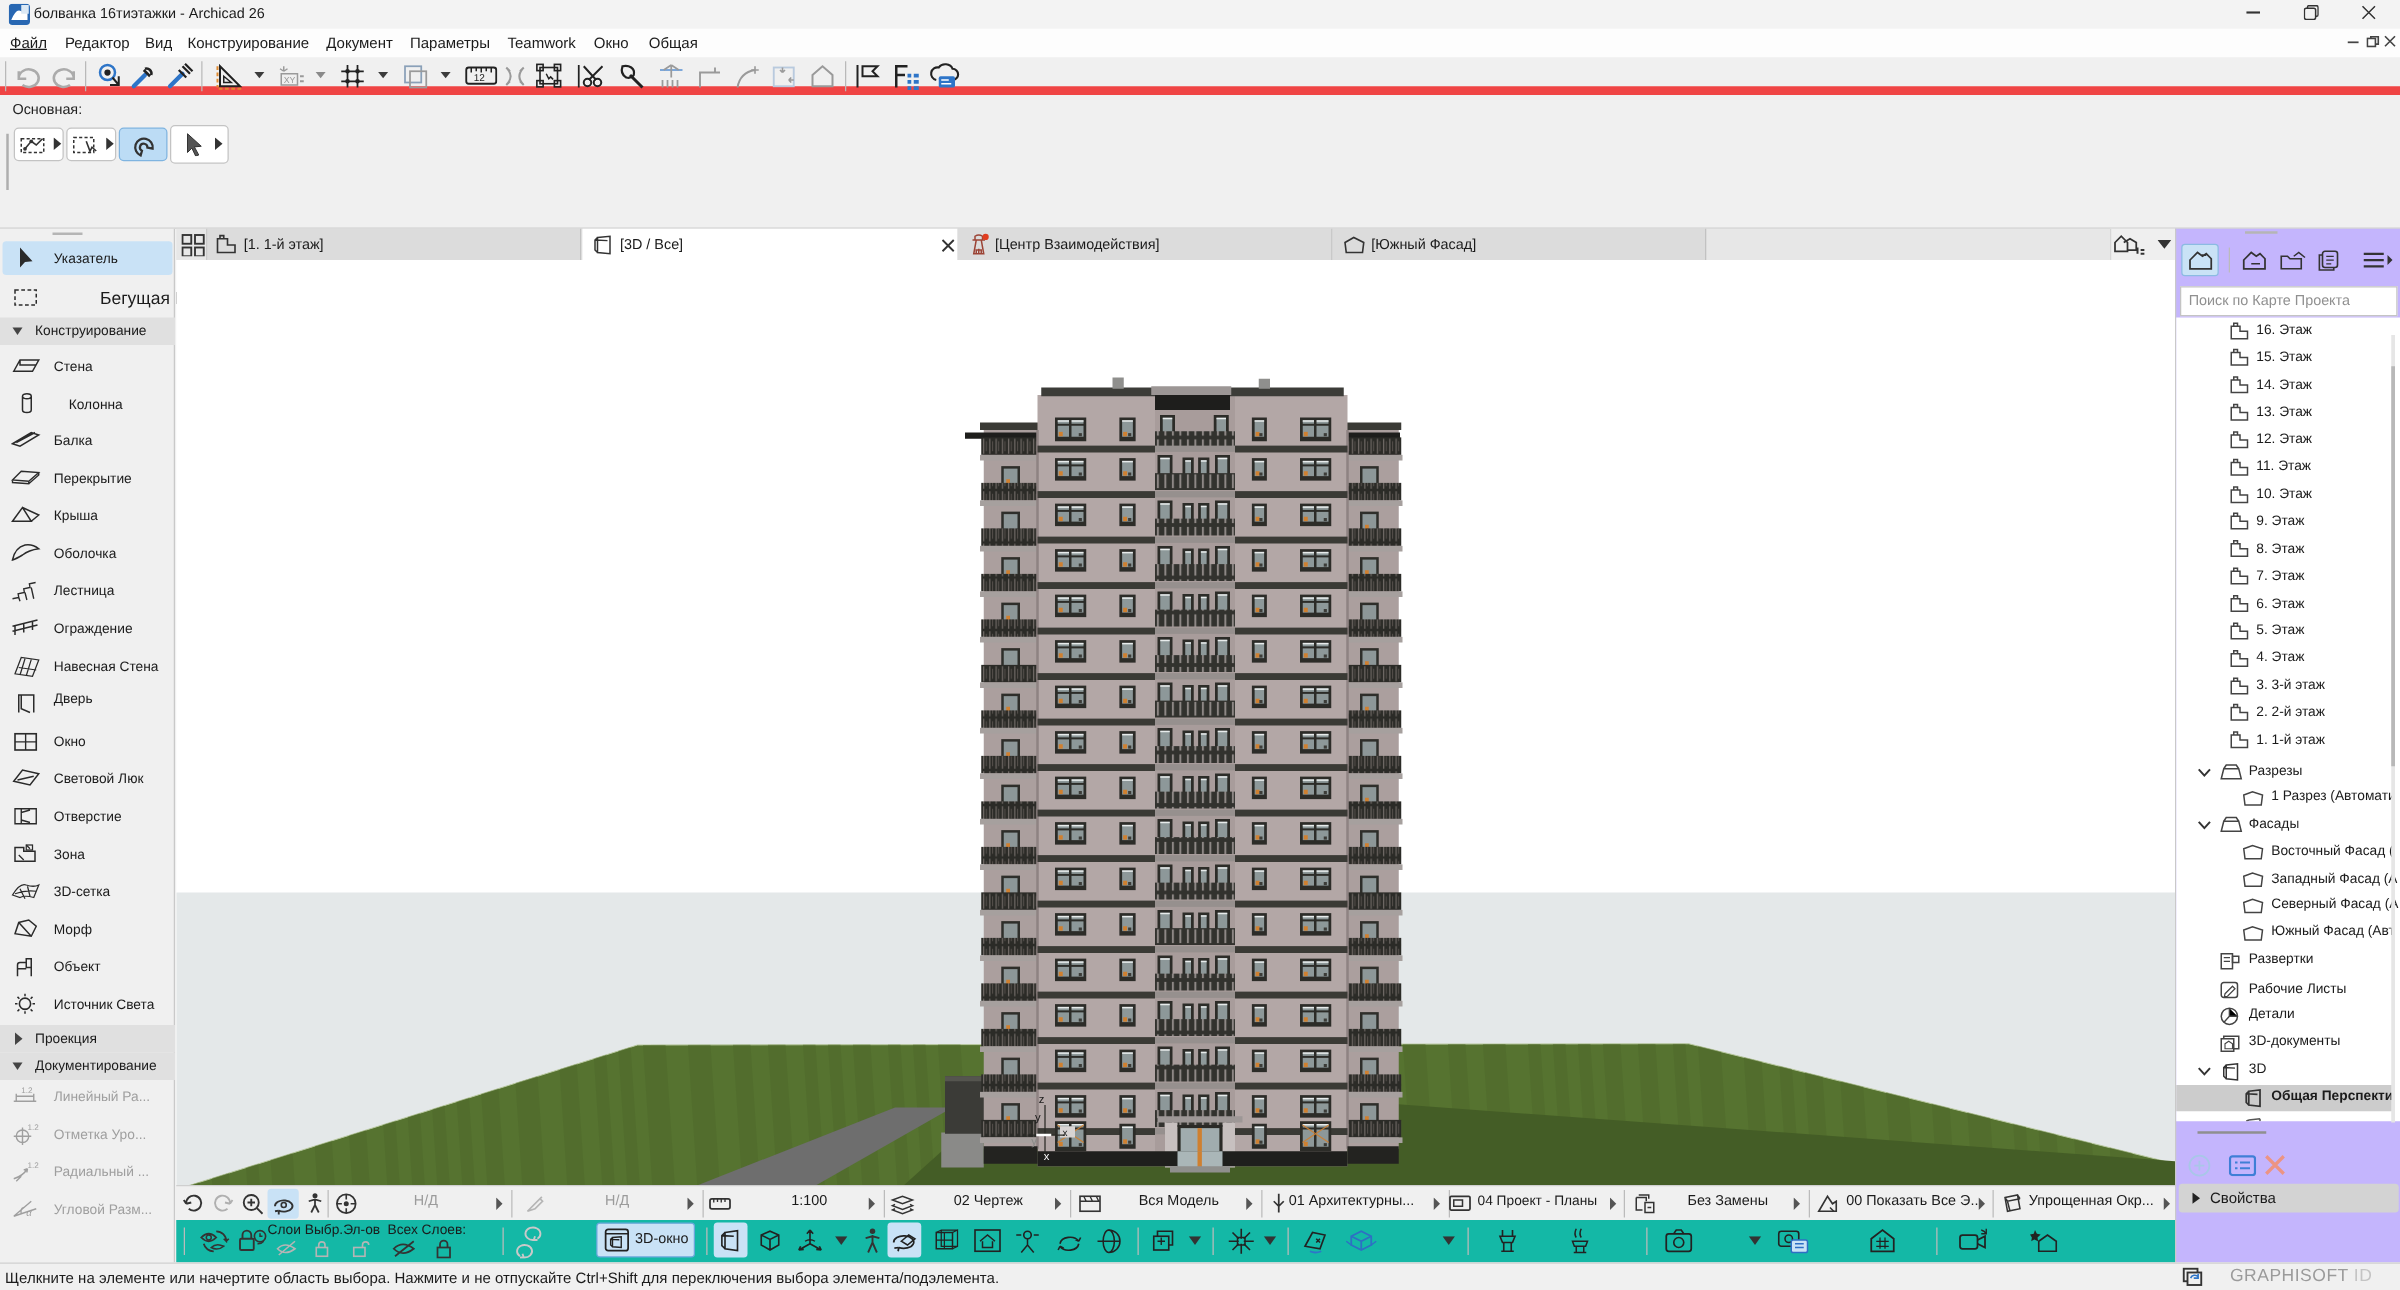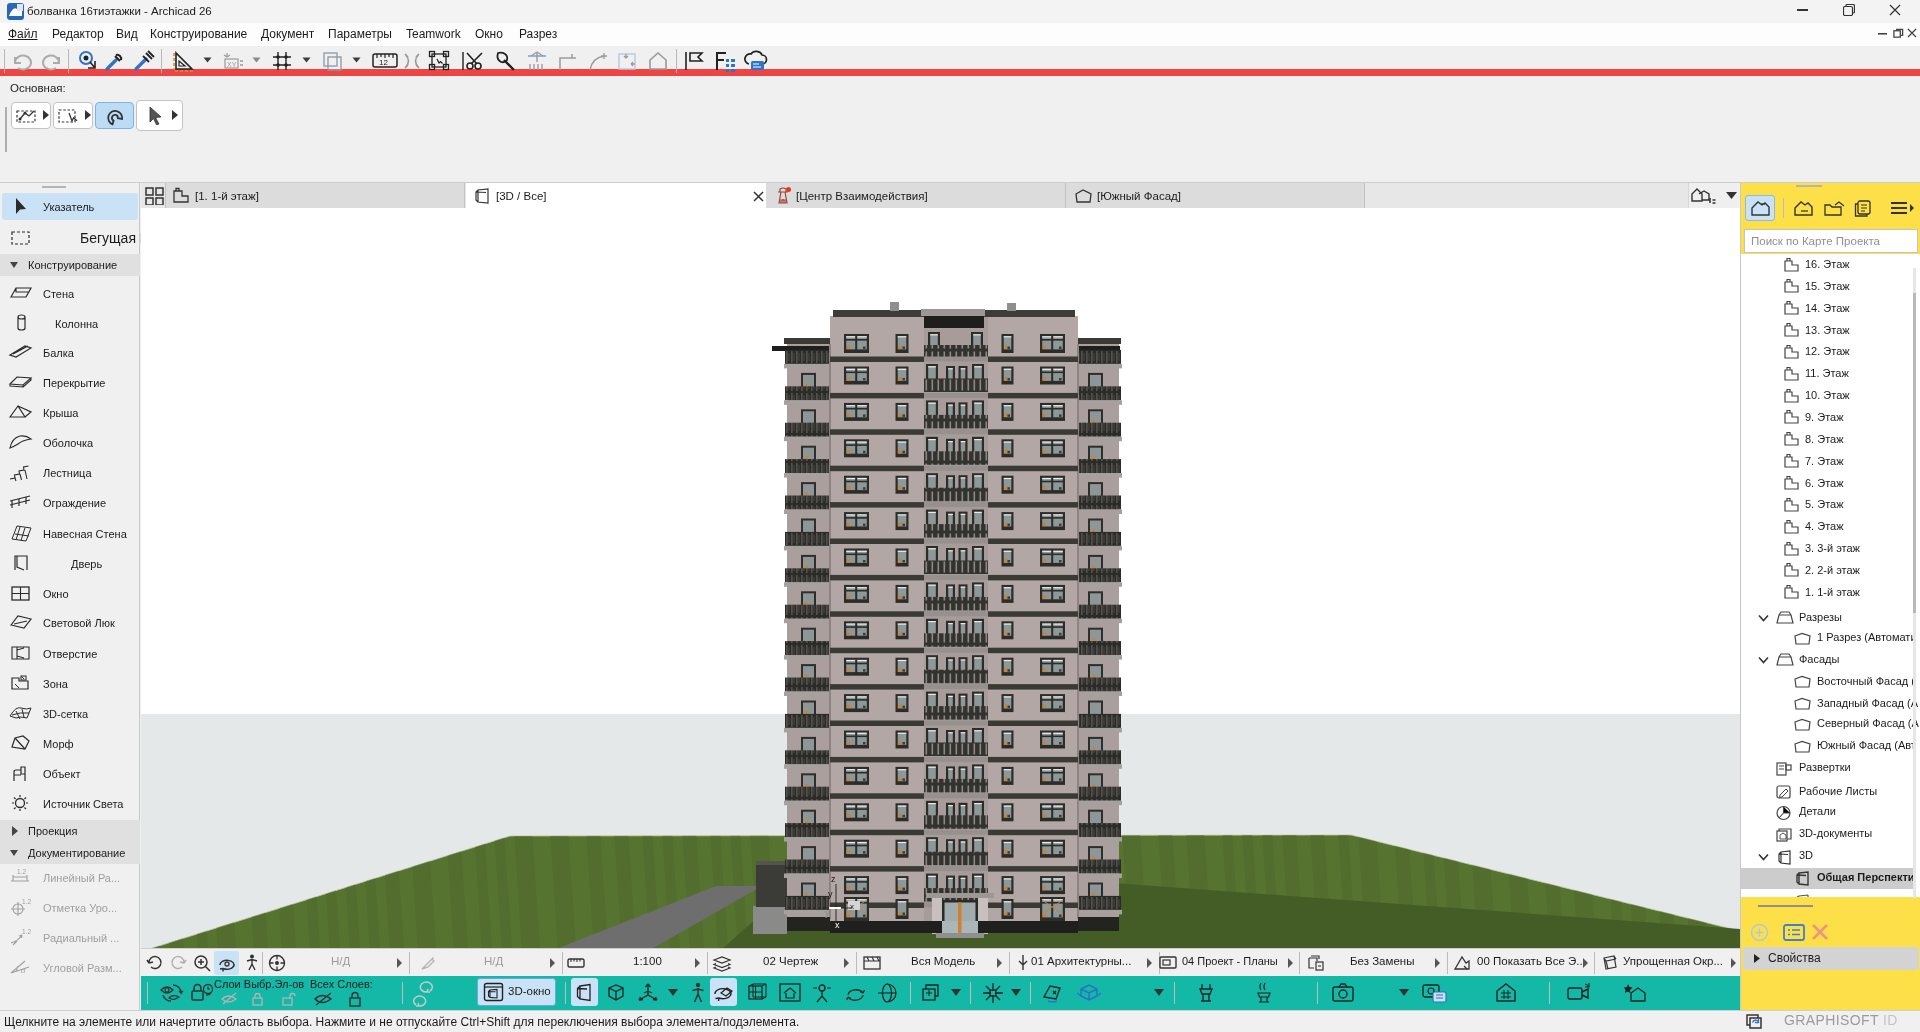--- a/index.html
+++ b/index.html
@@ -29,21 +29,21 @@
 
 <div class="a" style="left:0;top:23px;width:1920px;height:23px;background:#fdfdfd;">
 <div class="a" style="left:8px;top:4px;font-size:12px;text-decoration:underline;">Файл</div>
 <div class="a" style="left:52px;top:4px;font-size:12px;">Редактор</div>
 <div class="a" style="left:116px;top:4px;font-size:12px;">Вид</div>
 <div class="a" style="left:150px;top:4px;font-size:12px;">Конструирование</div>
 <div class="a" style="left:261px;top:4px;font-size:12px;">Документ</div>
 <div class="a" style="left:328px;top:4px;font-size:12px;">Параметры</div>
 <div class="a" style="left:406px;top:4px;font-size:12px;">Teamwork</div>
 <div class="a" style="left:475px;top:4px;font-size:12px;">Окно</div>
-<div class="a" style="left:519px;top:4px;font-size:12px;">Разрез</div>
+<div class="a" style="left:519px;top:4px;font-size:12px;">Общая</div>
 <svg class="a" style="left:1878px;top:10px;" width="9" height="2">
       <rect width="9" height="1.6" fill="#444"></rect>
     </svg>
 <svg class="a" style="left:1893px;top:5px;" width="11" height="11" viewBox="0 0 12 12">
       <rect x="1" y="3" width="7" height="7" fill="none" stroke="#444" stroke-width="1.4"></rect>
       <path d="M4,3 V1.5 H10.5 V8 H8" fill="none" stroke="#444" stroke-width="1.4"></path>
     </svg>
 <svg class="a" style="left:1907px;top:5px;" width="10" height="10" viewBox="0 0 10 10">
       <path d="M1,1 L9,9 M9,1 L1,9" stroke="#444" stroke-width="1.3"></path>
     </svg>
@@ -272,21 +272,21 @@
         <path d="M2,9 L22,4 M2,13 L22,8 M4,8.5 V16 M11,7 V14 M18,5.5 V12" fill="none" stroke="#2b2b2b" stroke-width="1.2"></path>
       </svg>
       <span style="font-size:11px;color:#1b1b1b;margin-left:10px;white-space:nowrap;">Ограждение</span>
     </div>
 <div class="a" style="left:8px;top:340px;width:132px;height:21px;display:flex;align-items:center;">
       <svg width="25" height="21" viewBox="0 0 25 21" style="flex:0 0 auto;">
         <path d="M4,16 L9,3 L23,5 L18,18 Z M7,11 L21,13 M12,4 L8,17 M17,4.7 L13,17.6" fill="none" stroke="#2b2b2b" stroke-width="1"></path>
       </svg>
       <span style="font-size:11px;color:#1b1b1b;margin-left:10px;white-space:nowrap;">Навесная Стена</span>
     </div>
-<div class="a" style="left:8px;top:370px;width:132px;height:21px;display:flex;align-items:center;gap:28px;">
+<div class="a" style="left:8px;top:370px;width:132px;height:21px;display:flex;align-items:flex-start;">
       <svg width="25" height="21" viewBox="0 0 25 21" style="flex:0 0 auto;">
         <path d="M7,17 V3 H19 V17 M9,3 v11 l7,3" fill="none" stroke="#2b2b2b" stroke-width="1.2"></path>
       </svg>
       <span style="font-size:11px;color:#1b1b1b;margin-left:10px;white-space:nowrap;">Дверь</span>
     </div>
 <div class="a" style="left:8px;top:400px;width:132px;height:21px;display:flex;align-items:center;">
       <svg width="25" height="21" viewBox="0 0 25 21" style="flex:0 0 auto;">
         <rect x="4" y="4" width="17" height="13" fill="none" stroke="#2b2b2b" stroke-width="1.3"></rect>
         <path d="M12.5,4 V17 M4,10.5 H21" stroke="#2b2b2b" stroke-width="1.1"></path>
       </svg>
@@ -1407,21 +1407,21 @@
 <rect x="936" y="933" width="48" height="5" fill="#8f8f8d"></rect>
 <rect x="848" y="901" width="12" height="9" fill="#d8d4d3"></rect>
 <text x="850" y="908.5" font-size="8" fill="#1a1a1a" font-family="Liberation Sans">x</text>
 <path d="M836,884 V926 M822,908 H852" stroke="#2a2a26" stroke-width="1"></path>
 <path d="M829,908 h12" stroke="#ffffff" stroke-width="2"></path>
 <text x="831" y="882" font-size="9" fill="#1a1a1a" font-family="Liberation Sans">z</text>
 <text x="828" y="897" font-size="9" fill="#1a1a1a" font-family="Liberation Sans">y</text>
 <text x="825" y="916" font-size="9" fill="#8a8a88" font-family="Liberation Sans">y</text>
 <text x="835" y="928" font-size="9" fill="#ffffff" font-family="Liberation Sans">x</text>
 </svg>
-<div class="a" style="left:1740px;top:183px;width:180px;height:827px;background:#fde047;border-left:1px solid #c9c9c9;">
+<div class="a" style="left:1740px;top:183px;width:180px;height:827px;background:#c4b5fd;border-left:1px solid #c9c9c9;">
 <div class="a" style="left:55px;top:2px;width:26px;height:2px;background:#b5b5b5;"></div>
 <div class="a" style="left:4px;top:12px;width:30px;height:26px;background:#c9e2f6;border:1px solid #8bbbe2;border-radius:3px;"></div>
 <svg class="a" style="left:9px;top:17px;" width="21" height="17" viewBox="0 0 21 17">
       <path d="M2,8 L8,2 L12,5 L15,3 L19,7 V15 H2 Z M12,5 V4 h3" fill="none" stroke="#333" stroke-width="1.4"></path>
     </svg>
 <div class="a" style="left:42px;top:15px;width:1px;height:20px;background:#bbb;"></div>
 <svg class="a" style="left:52px;top:17px;" width="22" height="17" viewBox="0 0 22 17">
       <path d="M2,8 L8,2 L12,5 L15,3 L19,7 V15 H2 Z" fill="none" stroke="#333" stroke-width="1.4"></path>
       <path d="M8,11 h7" stroke="#333" stroke-width="1.2"></path>
     </svg>

